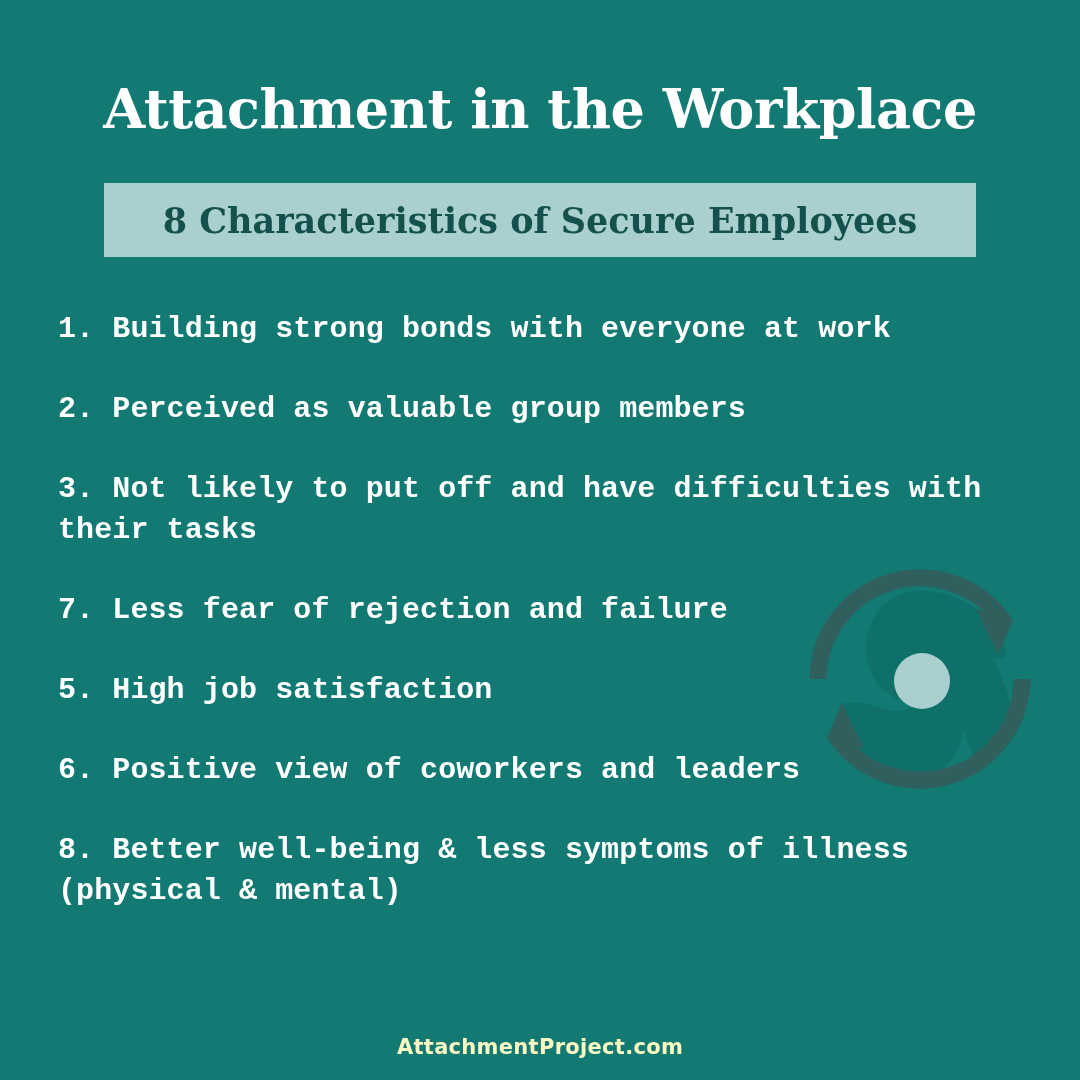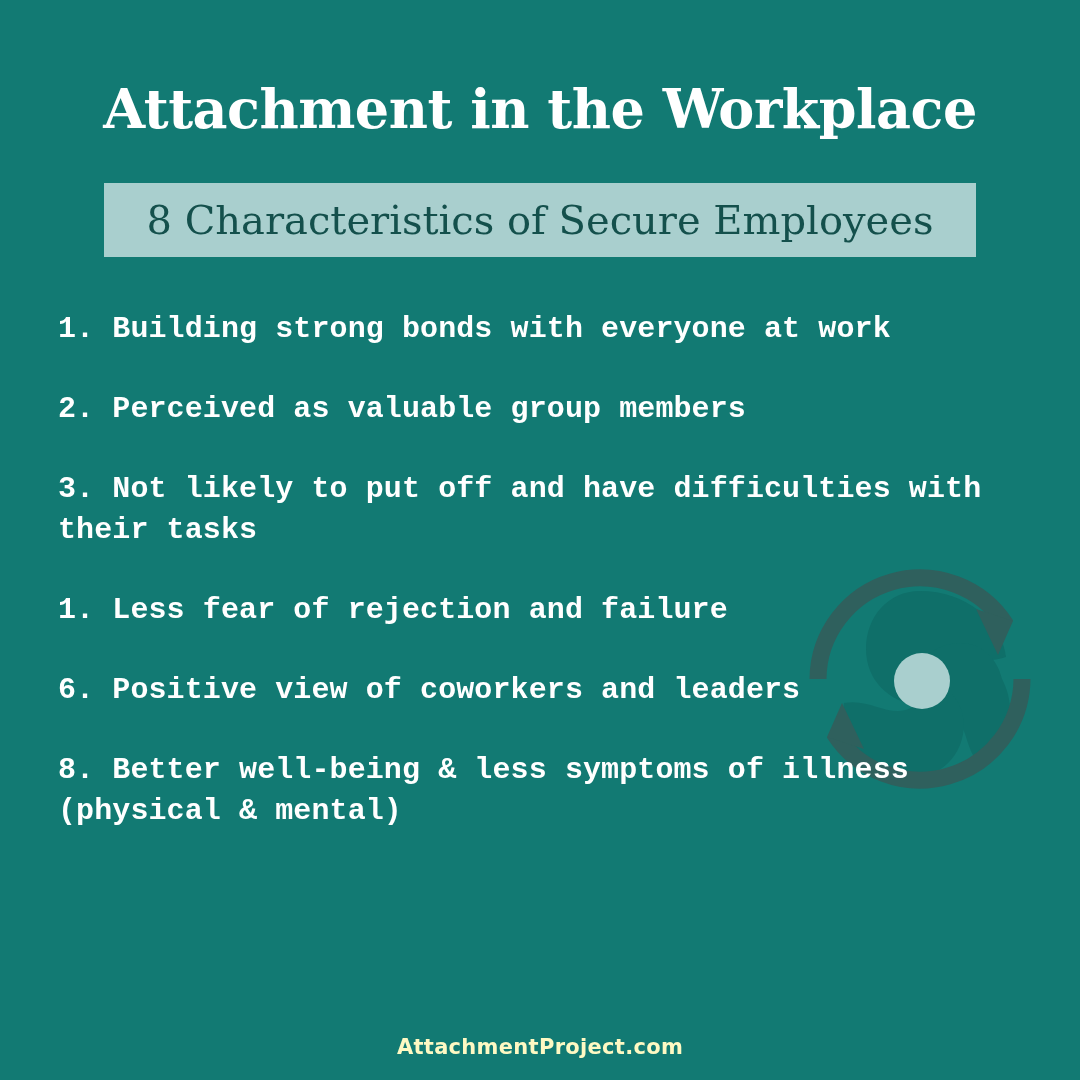--- a/index.html
+++ b/index.html
@@ -52,22 +52,22 @@
     left: 104px;
     width: 872px;
     height: 74px;
     background: #a9cfce;
     display: flex;
     align-items: center;
     justify-content: center;
   }
   .subtitle-text {
     font-family: "DejaVu Serif", "Liberation Serif", serif;
-    font-weight: normal;
-    font-size: 40px;
+    font-weight: bold;
+    font-size: 35px;
     color: #14504c;
     letter-spacing: 0px;
   }
 
   .list {
     position: absolute;
     top: 300px;
     left: 58px;
     width: 980px;
   }
@@ -119,20 +119,21 @@
   <div class="title">Attachment in the Workplace</div>
 
   <div class="subtitle-bar">
     <div class="subtitle-text">8 Characteristics of Secure Employees</div>
   </div>
 
   <div class="list">
     <div class="list-item">1. Building strong bonds with everyone at work</div>
     <div class="list-item">2. Perceived as valuable group members</div>
     <div class="list-item">3. Not likely to put off and have difficulties with their tasks</div>
-    <div class="list-item">1. Less fear of rejection and failure</div>
+    <div class="list-item">7. Less fear of rejection and failure</div>
+    <div class="list-item">5. High job satisfaction</div>
     <div class="list-item">6. Positive view of coworkers and leaders</div>
     <div class="list-item">8. Better well-being &amp; less symptoms of illness (physical &amp; mental)</div>
   </div>
 
   <div class="footer">AttachmentProject.com</div>
 
 </div>
 
 </body></html>

